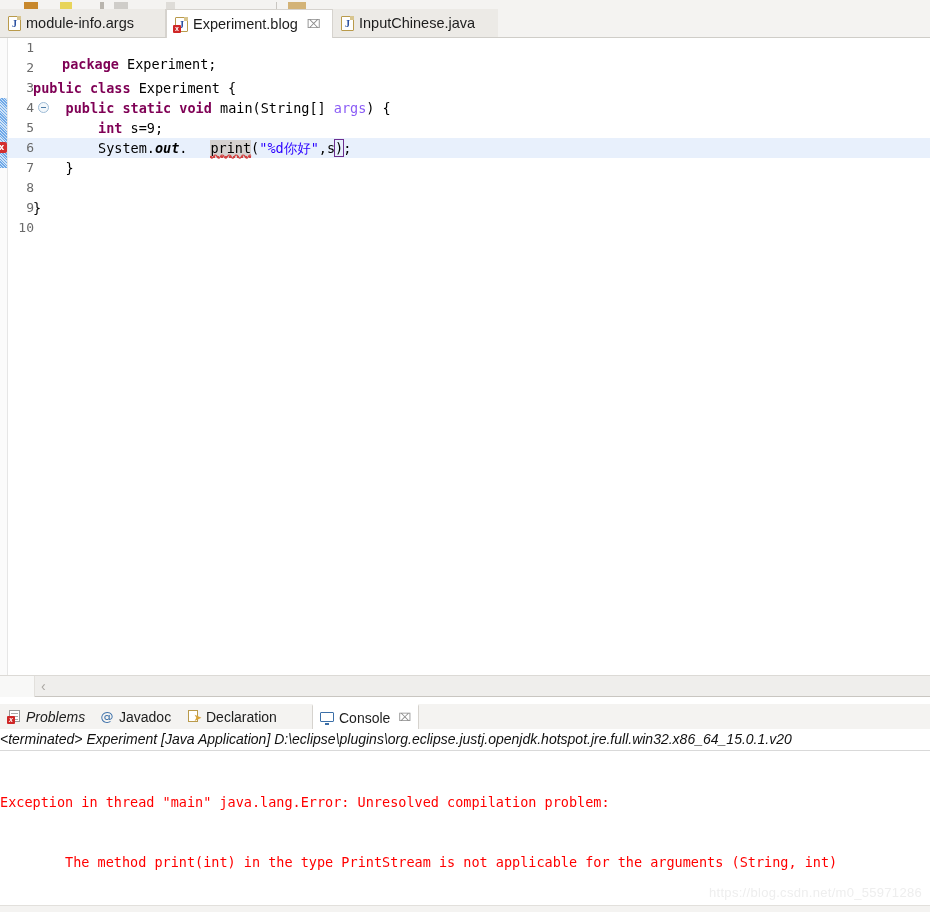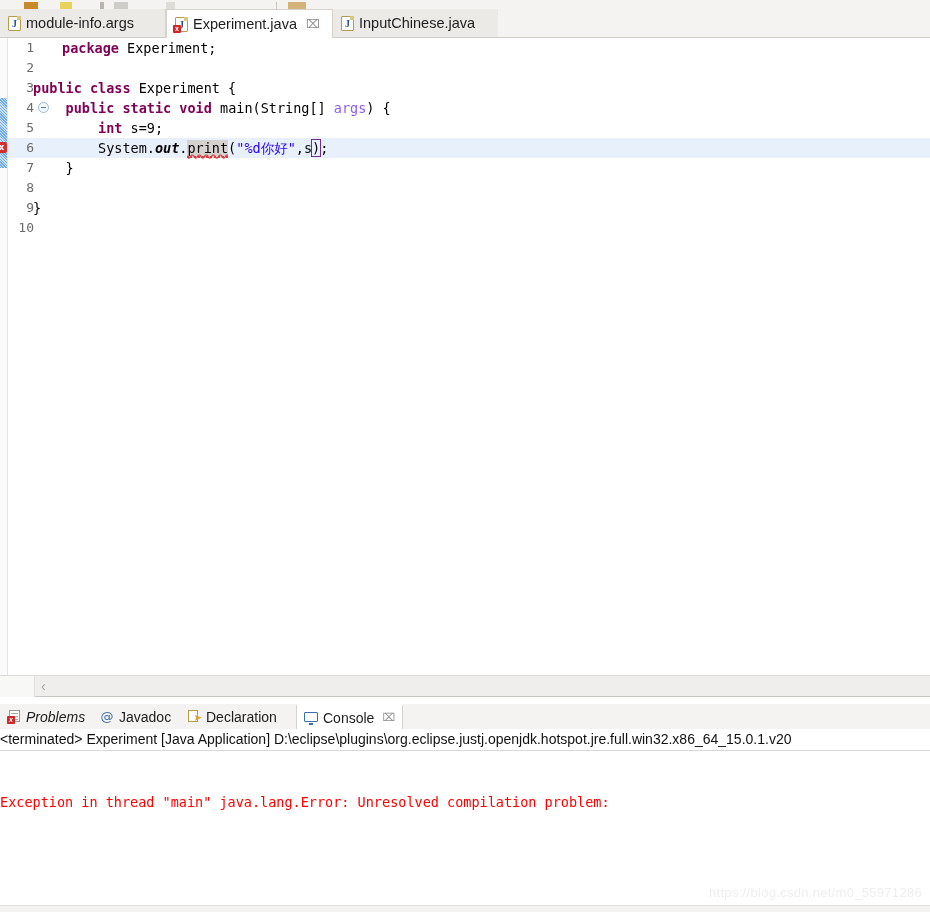--- a/index.html
+++ b/index.html
@@ -190,20 +190,21 @@
   .param { color: #8b5cf6; }
   .field { color: #000000; font-style: italic; font-weight: bold; }
   .str { color: #2a00ff; }
   .mcall {
     background: #d6d2d0;
     border-bottom: 2px dotted #d24040;
     text-decoration: underline;
     text-decoration-color: #d24040;
     text-decoration-style: wavy;
     text-decoration-skip-ink: none;
+    margin-left: 23px;
   }
   .caretbox {
     outline: 1px solid #6b2d8f;
     outline-offset: 0px;
   }
 
   
   .fold {
     position: absolute;
     width: 11px; height: 11px;
@@ -384,20 +385,21 @@
   .console-head {
     position: absolute;
     top: 0; left: 0;
     width: 930px; height: 21px;
     font-size: 14px;
     line-height: 21px;
     color: #111;
     white-space: nowrap;
     border-bottom: 1px solid #d9d9d9;
     overflow: hidden;
+    font-style: italic;
   }
   .console-body {
     position: absolute;
     top: 23px; left: 0;
     width: 930px;
     font-family: "DejaVu Sans Mono", monospace;
     font-size: 13.5px;
     line-height: 20px;
     white-space: pre;
     color: #ff0000;
@@ -447,21 +449,21 @@
     <span class="tab-label">module-info.args</span>
   </div>
 
   <div class="tab active" style="left:166px;width:167px;">
     <span class="jicon">
       <span class="page"></span>
         <span class="corner"></span>
         <span class="j">J</span>
       <span class="errbadge">x</span>
     </span>
-    <span class="tab-label">Experiment.java</span>
+    <span class="tab-label">Experiment.blog</span>
     <span class="tab-close">⌧</span>
   </div>
 
   <div class="tab inactive" style="left:333px;width:165px;border-right:none;">
     <span class="jicon">
       <span class="page"></span>
         <span class="corner"></span>
         <span class="j">J</span>
     </span>
     <span class="tab-label">InputChinese.java</span>
@@ -488,21 +490,21 @@
     <div class="ln" style="top:160px;">9</div>
     <div class="ln" style="top:180px;">10</div>
   </div>
 
   <div class="gutter-extra">
     <div class="fold" style="left:0px; top:64px;"></div>
     <div class="err-marker" style="left:-42px; top:104px;">x</div>
   </div>
 
   <div class="codearea">
-    <div class="code-line" style="top:0px;padding-left:29px;"><span class="kw">package</span><span> Experiment;</span></div>
+    <div class="code-line" style="top:16px;padding-left:29px;"><span class="kw">package</span><span> Experiment;</span></div>
 
     <div class="code-line" style="top:40px;"><span class="kw">public</span> <span class="kw">class</span><span> Experiment {</span></div>
 
     <div class="code-line" style="top:60px;"><span>    </span><span class="kw">public</span> <span class="kw">static</span> <span class="kw">void</span><span> main(String[] </span><span class="param">args</span><span>) {</span></div>
 
     <div class="code-line" style="top:80px;"><span>        </span><span class="kw">int</span><span> s=9;</span></div>
 
     <div class="code-line" style="top:100px;"><span>        </span><span>System.</span><span class="field">out</span><span>.</span><span class="mcall">print</span><span>(</span><span class="str">"%d你好"</span><span>,</span><span>s</span><span class="caretbox">)</span><span>;</span></div>
 
     <div class="code-line" style="top:120px;"><span>    }</span></div>
@@ -535,34 +537,35 @@
   </div>
 
   <div class="vtab" style="left:180px;">
     <span class="ic-decl">
       <span class="sheet"></span>
       <span class="arrow">➤</span>
     </span>
     <span class="vtab-label">Declaration</span>
   </div>
 
-  <div class="vtab active" style="left:296px;justify-content:space-between;">
+  <div class="vtab active" style="left:312px;justify-content:space-between;">
     <span class="ic-console">
       <span class="screen"></span>
       <span class="stand"></span>
     </span>
     <span class="vtab-label">Console</span>
     <span class="vtab-close">⌧</span>
   </div>
 </div>
 
 <div class="console">
   <div class="console-head">&lt;terminated&gt; Experiment [Java Application] D:\eclipse\plugins\org.eclipse.justj.openjdk.hotspot.jre.full.win32.x86_64_15.0.1.v20</div>
 
   <div class="console-body">
     <div class="console-line">Exception in thread "main" java.lang.Error: Unresolved compilation problem: </div>
+    <div class="console-line">	The method print(int) in the type PrintStream is not applicable for the arguments (String, int)</div>
     
     
   </div>
 </div>
 
 <div class="watermark">https://blog.csdn.net/m0_55971286</div>
 <div class="bottom-strip"></div>
 
 </body></html>

